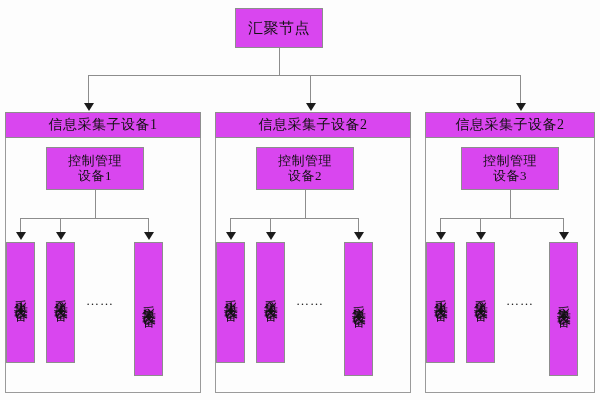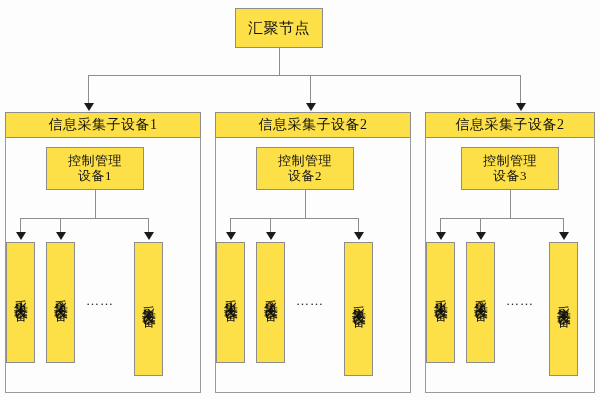--- a/index.html
+++ b/index.html
@@ -16,21 +16,21 @@
     height: 400px;
     background: #fdfdfd;
     overflow: hidden;
   }
 
   
   .box {
     position: absolute;
     box-sizing: border-box;
     border: 1px solid #8d8d8d;
-    background: #fde047;
+    background: #d946ef;
     display: flex;
     align-items: center;
     justify-content: center;
     text-align: center;
     color: #111111;
     line-height: 1.12;
     letter-spacing: 0.5px;
   }
 
   .root-box {

